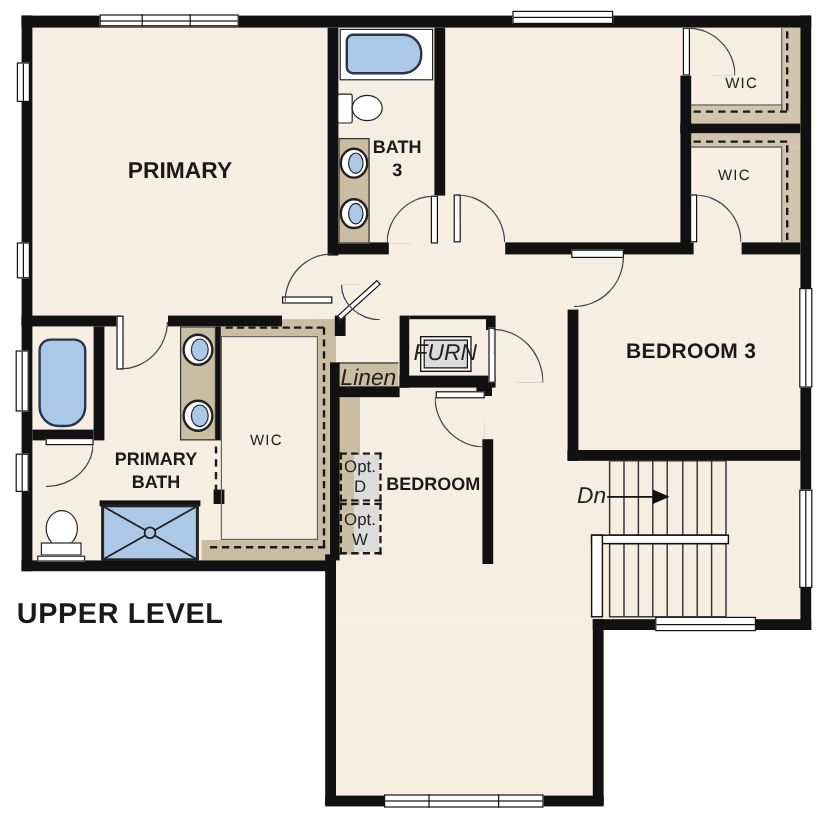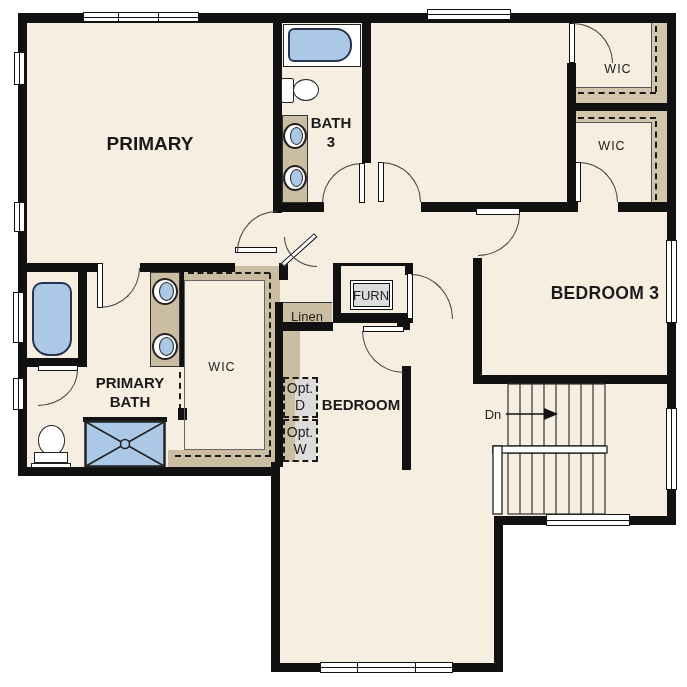--- a/index.html
+++ b/index.html
@@ -27,21 +27,21 @@
   .sink{background:#fff;border:2px solid #222;border-radius:50%;box-sizing:border-box;}
   .sink>div{position:absolute;left:5px;top:2px;right:2px;bottom:2px;background:#abc8e6;
             border:1px solid #222;border-radius:50%;}
   .porc{background:#fff;border:1.5px solid #222;box-sizing:border-box;}
   .lbl{transform:translate(-50%,-50%);text-align:center;white-space:nowrap;}
   .b{font-weight:bold;}
   .room{font-size:17.5px;letter-spacing:.3px;}
   .room-lg{font-size:19px;line-height:1.3;}
   .room-md{font-size:15px;line-height:1.25;}
   .wic{font-size:12.5px;letter-spacing:1px;color:#222;}
-  .small{font-size:13px;color:#222;}
+  .small{font-size:19px;color:#222;font-style:italic;}
   .opt{font-size:14px;line-height:1.2;color:#222;}
   .title{font-size:24px;font-weight:bold;letter-spacing:.5px;}
   .graybox{background:#dcdcdc;border:1px solid #111;
            box-shadow:inset 0 0 0 2px #fff,inset 0 0 0 3px #111;box-sizing:border-box;}
   .optbox{border:2px dashed #1a1a1a;box-sizing:border-box;background:transparent;}
   .optbox>div{position:absolute;right:0;top:0;bottom:0;width:21px;background:#dcdcdc;}
 </style>
 </head>
 <body>
 
@@ -214,34 +214,35 @@
   <div class="a arc bl" style="left:362px;top:331px;width:42px;height:42px"></div>
   <div class="a arc bl" style="left:284px;top:237px;width:33px;height:30px"></div>
 
   <div class="a lbl b room-lg" style="left:150px;top:144px">
     <span style="display:block">PRIMARY</span>
   </div>
   <div class="a lbl b room-md" style="left:331px;top:133px">
     <span style="display:block">BATH</span>
     <span style="display:block">3</span>
   </div>
-  <div class="a lbl b room" style="left:605px;top:293px">BEDROOM 3</div>
+  <div class="a lbl b room" style="left:576px;top:293px">BEDROOM 3</div>
   <div class="a lbl wic" style="left:618px;top:69px">WIC</div>
   <div class="a lbl wic" style="left:612px;top:146px">WIC</div>
   <div class="a lbl wic" style="left:222px;top:367px">WIC</div>
   <div class="a lbl b room-md" style="left:130px;top:393px">
     <span style="display:block">PRIMARY</span>
     <span style="display:block">BATH</span>
   </div>
   <div class="a lbl b room-md" style="left:361px;top:405px">BEDROOM</div>
   <div class="a lbl small" style="left:307px;top:316px">Linen</div>
   <div class="a lbl small" style="left:371px;top:295px">FURN</div>
   <div class="a lbl opt" style="left:300px;top:397px">
     <span style="display:block">Opt.</span>
     <span style="display:block">D</span>
   </div>
   <div class="a lbl opt" style="left:300px;top:441px">
     <span style="display:block">Opt.</span>
     <span style="display:block">W</span>
   </div>
   <div class="a lbl small" style="left:493px;top:414px">Dn</div>
+  <div class="a title" style="left:14px;top:498px">UPPER LEVEL</div>
 
 </div>
 
 </body></html>

